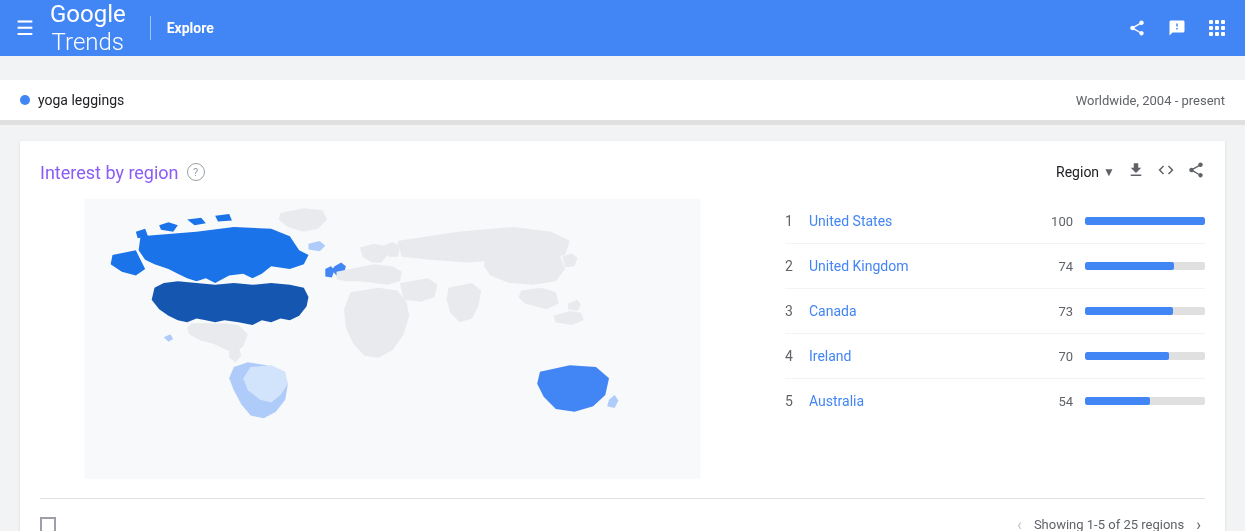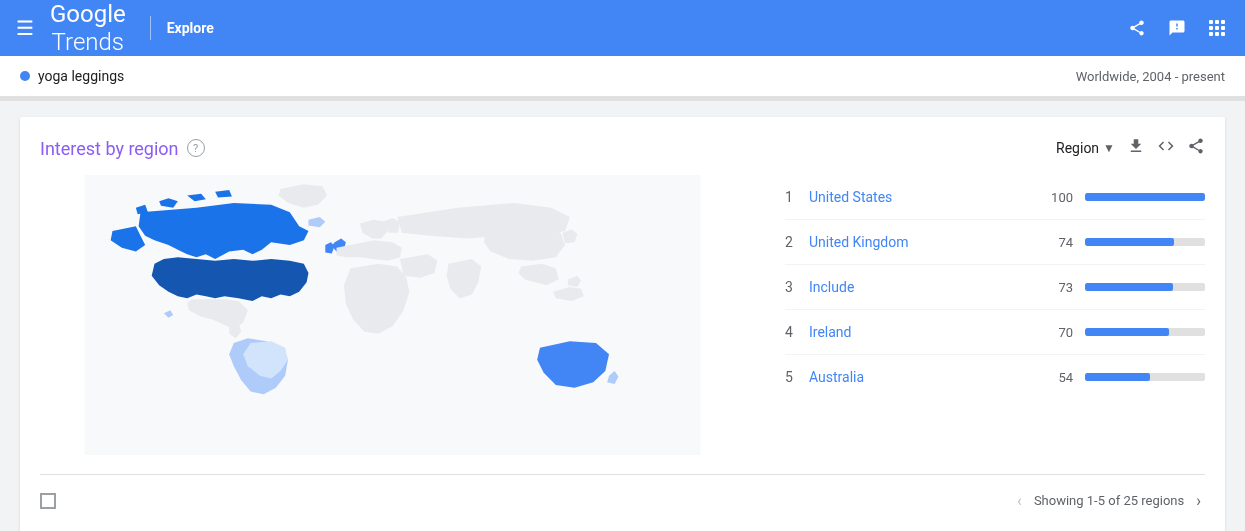--- a/index.html
+++ b/index.html
@@ -59,20 +59,21 @@
     }
 
     
     .search-bar {
       background: white;
       padding: 12px 20px;
       display: flex;
       align-items: center;
       justify-content: space-between;
       border-bottom: 1px solid #e0e0e0;
+      margin-top: 24px;
     }
     .search-term {
       display: flex;
       align-items: center;
       gap: 8px;
     }
     .search-dot {
       width: 10px;
       height: 10px;
       border-radius: 50%;
@@ -434,21 +435,21 @@
           <span class="rank-num">2</span>
           <span class="rank-name">United Kingdom</span>
           <span class="rank-value">74</span>
           <div class="bar-container">
             <div class="bar-fill" style="width:74%"></div>
           </div>
         </div>
 
         <div class="ranking-row">
           <span class="rank-num">3</span>
-          <span class="rank-name">Include</span>
+          <span class="rank-name">Canada</span>
           <span class="rank-value">73</span>
           <div class="bar-container">
             <div class="bar-fill" style="width:73%"></div>
           </div>
         </div>
 
         <div class="ranking-row">
           <span class="rank-num">4</span>
           <span class="rank-name">Ireland</span>
           <span class="rank-value">70</span>

